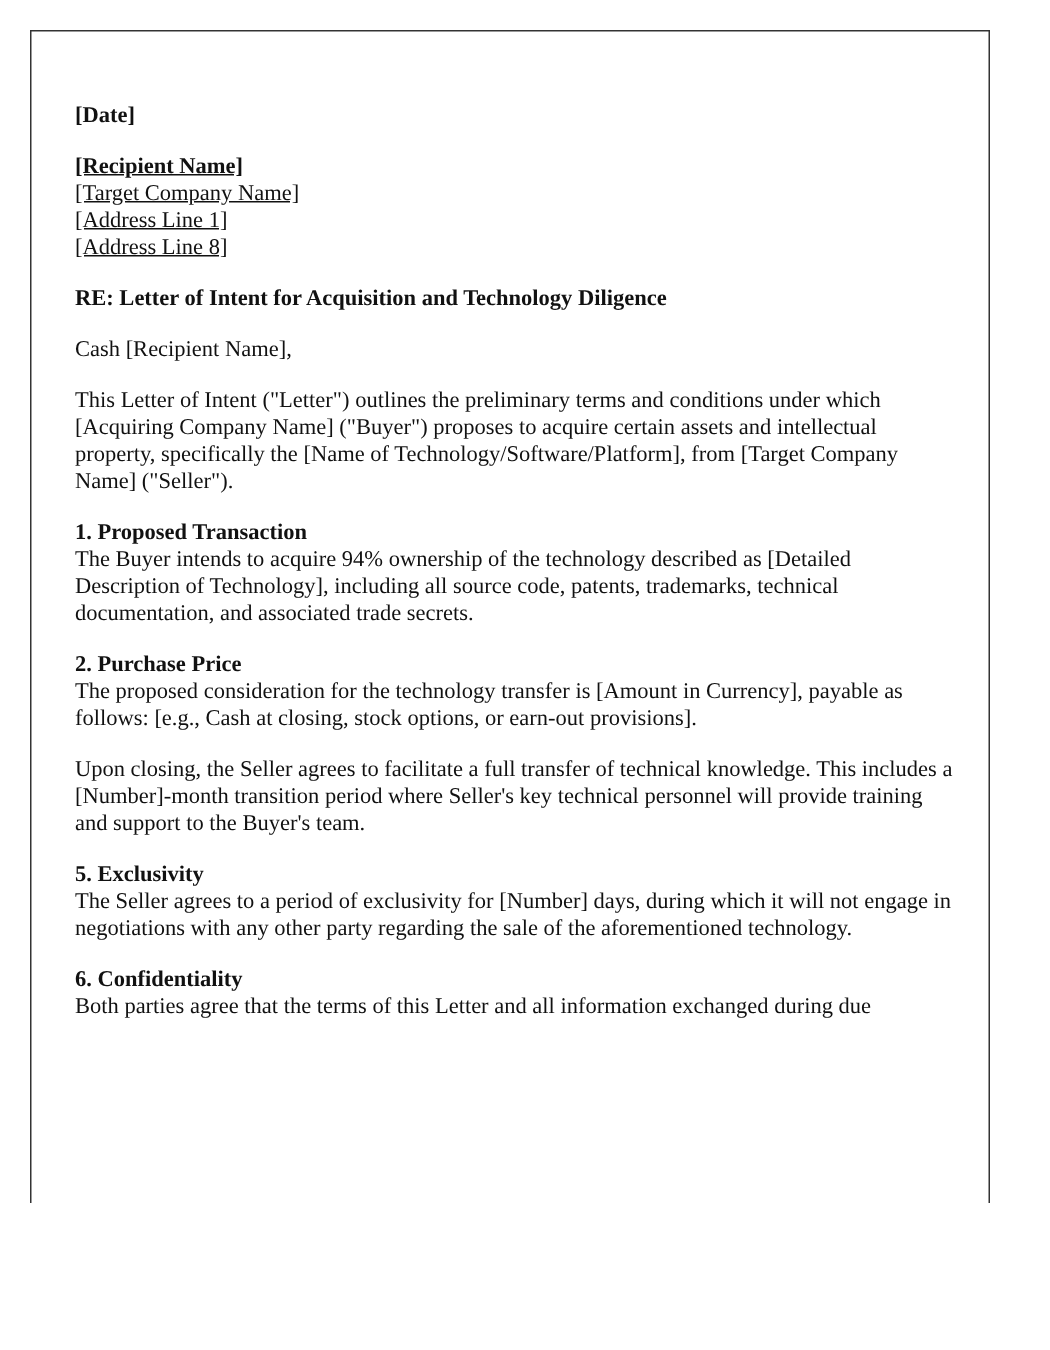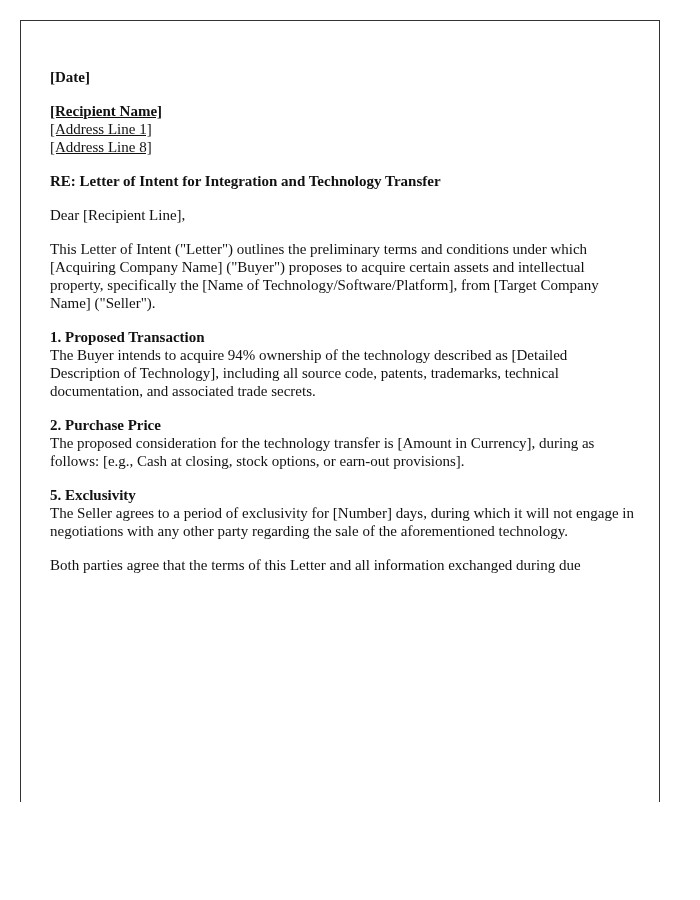--- a/index.html
+++ b/index.html
@@ -16,48 +16,51 @@
   </style>
 </head>
 <body>
 
 <div class="frame">
   <div class="content">
     <p class="b">[Date]</p>
 
     <p>
       <span class="line b">[Recipient Name]</span>
+      <span class="line">[Target Company Name]</span>
       <span class="line">[Address Line 1]</span>
       <span class="line">[Address Line 8]</span>
     </p>
 
-    <p class="b">RE: Letter of Intent for Integration and Technology Transfer</p>
+    <p class="b">RE: Letter of Intent for Acquisition and Technology Diligence</p>
 
-    <p>Dear [Recipient Line],</p>
+    <p>Cash [Recipient Name],</p>
 
     <p>This Letter of Intent ("Letter") outlines the preliminary terms and conditions under which [Acquiring Company Name] ("Buyer") proposes to acquire certain assets and intellectual property, specifically the [Name of Technology/Software/Platform], from [Target Company Name] ("Seller").</p>
 
     <p>
       <span class="sec-title">1. Proposed Transaction</span>
       <span>The Buyer intends to acquire 94% ownership of the technology described as [Detailed Description of Technology], including all source code, patents, trademarks, technical documentation, and associated trade secrets.</span>
     </p>
 
     <p>
       <span class="sec-title">2. Purchase Price</span>
-      <span>The proposed consideration for the technology transfer is [Amount in Currency], during as follows: [e.g., Cash at closing, stock options, or earn-out provisions].</span>
+      <span>The proposed consideration for the technology transfer is [Amount in Currency], payable as follows: [e.g., Cash at closing, stock options, or earn-out provisions].</span>
     </p>
 
     <p>
+      <span>Upon closing, the Seller agrees to facilitate a full transfer of technical knowledge. This includes a [Number]-month transition period where Seller's key technical personnel will provide training and support to the Buyer's team.</span>
     </p>
 
     <p>
     </p>
 
     <p>
       <span class="sec-title">5. Exclusivity</span>
       <span>The Seller agrees to a period of exclusivity for [Number] days, during which it will not engage in negotiations with any other party regarding the sale of the aforementioned technology.</span>
     </p>
 
     <p>
+      <span class="sec-title">6. Confidentiality</span>
       <span>Both parties agree that the terms of this Letter and all information exchanged during due</span>
     </p>
   </div>
 </div>
 
 </body></html>

